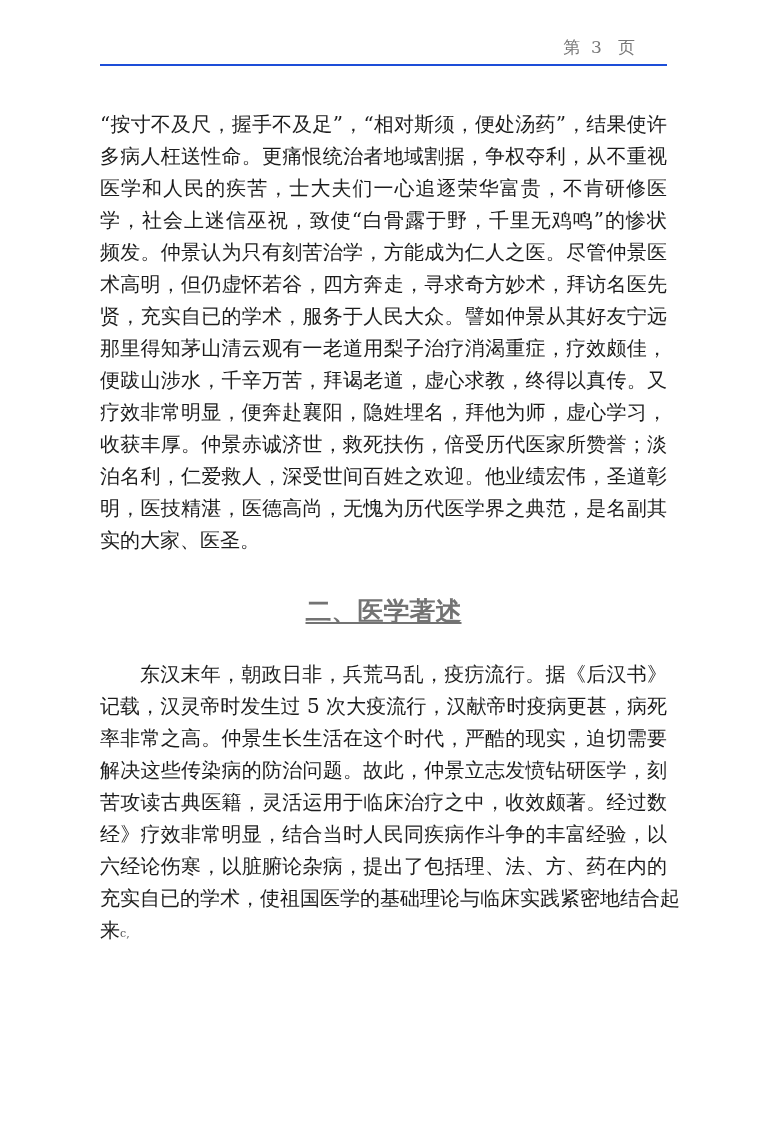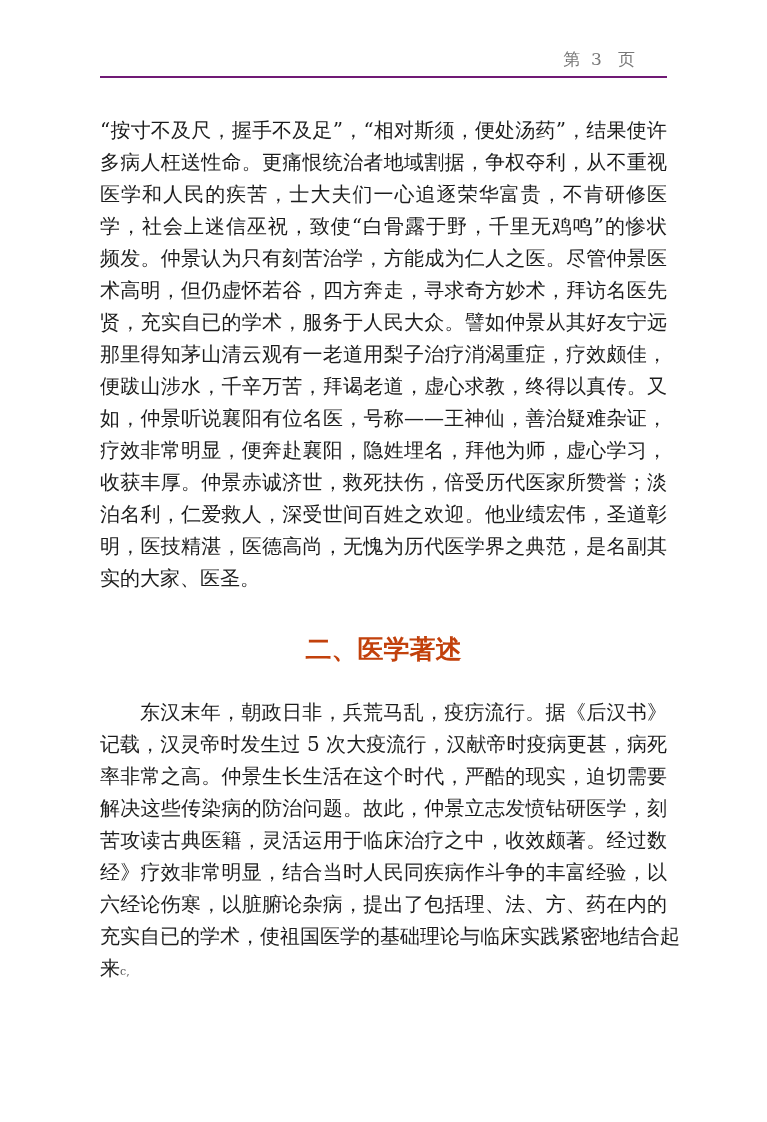--- a/index.html
+++ b/index.html
@@ -1,28 +1,28 @@
 <!DOCTYPE html>
 <html><head>
   <meta charset="utf-8">
   <style>
     html, body { margin: 0; padding: 0; background: #ffffff; }
     body { width: 767px; height: 1122px; position: relative; overflow: hidden;
       font-family: "DejaVu Serif", "Liberation Serif", serif; color: #1c1c1c; }
-    .header { position: absolute; left: 100px; top: 48px; width: 567px; height: 28px;
-      border-bottom: 2px solid #701a75; }
+    .header { position: absolute; left: 100px; top: 36px; width: 567px; height: 28px;
+      border-bottom: 2px solid #1d4ed8; }
     .page-num { position: absolute; right: 32px; top: 0; font-size: 17px; color: #777;
       letter-spacing: 0; white-space: pre; }
-    .body { position: absolute; left: 100px; top: 114px; width: 567px; }
+    .body { position: absolute; left: 100px; top: 108px; width: 567px; }
     .para { margin: 0; font-size: 20px; line-height: 32px; text-align: justify;
       text-align-last: left; }
     .para .line { display: block; white-space: nowrap; text-align-last: justify; text-align: justify; height: 32px; }
     .para .line.last { text-align-last: left; }
     .heading { font-size: 26px; text-align: center; margin: 0; height: 50px; line-height: 50px;
-      color: #c2410c; }
+      color: #737373; text-decoration: underline; }
     .indent { padding-left: 40px; }
     .mark { font-size: 11px; color: #555; }
   </style>
 </head>
 <body>
 
 <div class="header">
   <span class="page-num">第  3   页</span>
 </div>
 
@@ -30,21 +30,20 @@
   <div class="para">
     <span class="line">“按寸不及尺，握手不及足”，“相对斯须，便处汤药”，结果使许</span>
     <span class="line">多病人枉送性命。更痛恨统治者地域割据，争权夺利，从不重视</span>
     <span class="line">医学和人民的疾苦，士大夫们一心追逐荣华富贵，不肯研修医</span>
     <span class="line">学，社会上迷信巫祝，致使“白骨露于野，千里无鸡鸣”的惨状</span>
     <span class="line">频发。仲景认为只有刻苦治学，方能成为仁人之医。尽管仲景医</span>
     <span class="line">术高明，但仍虚怀若谷，四方奔走，寻求奇方妙术，拜访名医先</span>
     <span class="line">贤，充实自已的学术，服务于人民大众。譬如仲景从其好友宁远</span>
     <span class="line">那里得知茅山清云观有一老道用梨子治疗消渴重症，疗效颇佳，</span>
     <span class="line">便跋山涉水，千辛万苦，拜谒老道，虚心求教，终得以真传。又</span>
-    <span class="line">如，仲景听说襄阳有位名医，号称——王神仙，善治疑难杂证，</span>
     <span class="line">疗效非常明显，便奔赴襄阳，隐姓埋名，拜他为师，虚心学习，</span>
     <span class="line">收获丰厚。仲景赤诚济世，救死扶伤，倍受历代医家所赞誉；淡</span>
     <span class="line">泊名利，仁爱救人，深受世间百姓之欢迎。他业绩宏伟，圣道彰</span>
     <span class="line">明，医技精湛，医德高尚，无愧为历代医学界之典范，是名副其</span>
     <span class="line last">实的大家、医圣。</span>
   </div>
 
   <div style="height:30px"></div>
   <h2 class="heading">二、医学著述</h2>
   <div style="height:22px"></div>

